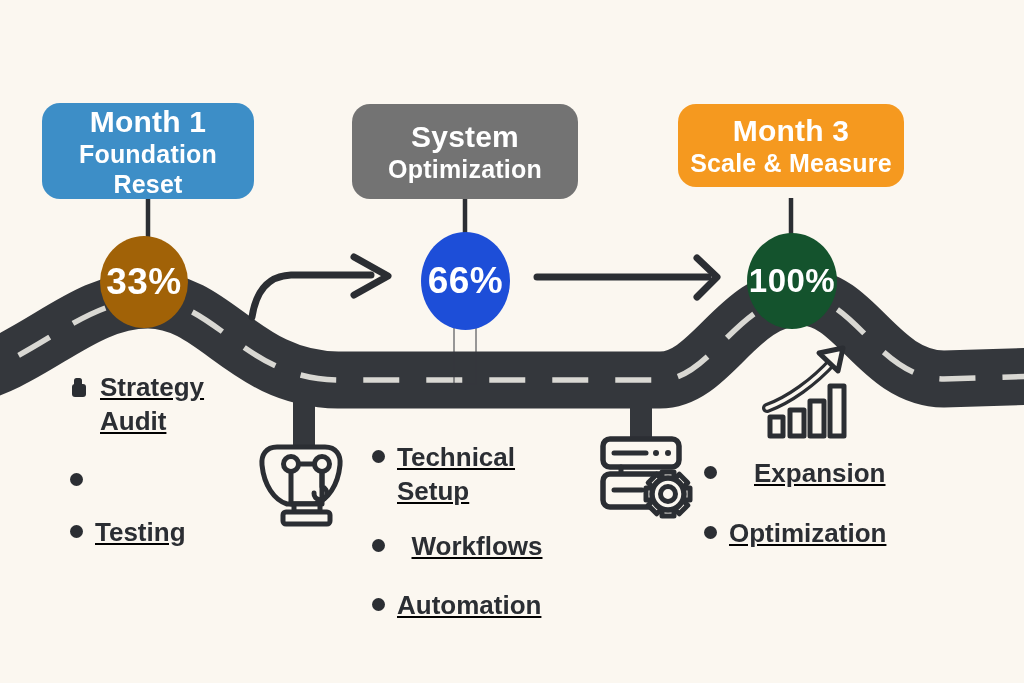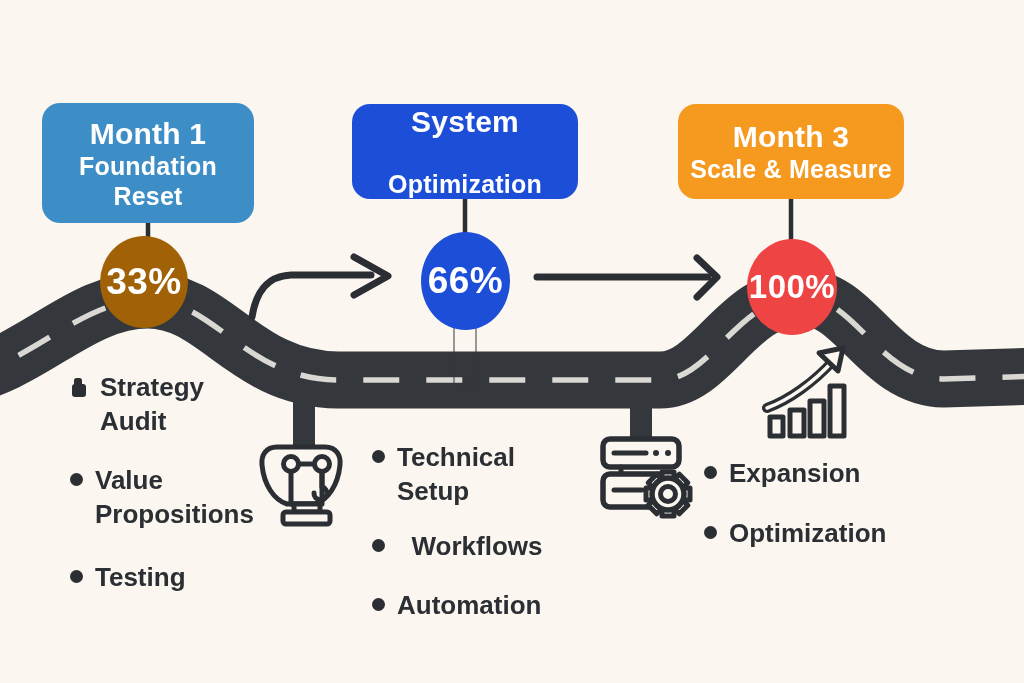--- a/index.html
+++ b/index.html
@@ -19,21 +19,21 @@
   .hbox .l1{font-size:30px;font-weight:700;line-height:35px;letter-spacing:.2px;}
   .hbox .l2{font-size:25px;font-weight:700;line-height:30px;letter-spacing:.2px;}
   
   .pcircle{
     position:absolute;border-radius:50%;color:#fff;
     display:flex;align-items:center;justify-content:center;
     font-weight:700;font-size:37px;letter-spacing:.5px;
   }
   .pcircle.small{font-size:33px;}
   
-  .list{position:absolute;}
+  .list{position:absolute;text-decoration:underline;}
   .item{display:flex;gap:12px;align-items:flex-start;}
   .dot{width:13px;height:13px;border-radius:50%;background:var(--ink,#2b2e33);margin-top:10px;flex:none;}
   .marker-icon{flex:none;margin-top:7px;}
   .itxt{font-size:26px;font-weight:600;line-height:34px;color:var(--ink,#2b2e33);}
   
   .road-stroke{stroke:var(--road,#34373c);fill:none;}
   .dash-stroke{stroke:var(--road-dash,#d9d8d3);fill:none;}
   .ink-stroke{stroke:var(--ink,#2b2e33);fill:none;}
   .ink-fill{fill:var(--ink,#2b2e33);}
   .bg-fill{fill:var(--background,#fbf7f0);}
@@ -61,54 +61,53 @@
       <path d="M252 317 C 256 292, 267 276, 291 275 L 371 275"></path>
       <path d="M354 257 L 388 276 L 354 295"></path>
     </g>
 
     <g class="ink-stroke" stroke-width="7" stroke-linecap="round" stroke-linejoin="round">
       <path d="M537 277 L 708 277"></path>
       <path d="M697 258 L 717 277 L 697 297"></path>
     </g>
   </svg>
 
-  <div class="hbox" style="left: 42px; top: 103px; width: 212px; height: 120px; background: rgb(61, 142, 199);">
+  <div class="hbox" style="left: 42px; top: 103px; width: 212px; height: 96px; background: rgb(61, 142, 199);">
     <div class="l1">Month 1</div>
     <div class="l2">Foundation Reset</div>
   </div>
-  <div class="hbox" style="left: 352px; top: 104px; width: 226px; height: 95px; background: #1d4ed8; justify-content: space-between;">
+  <div class="hbox" style="left: 352px; top: 104px; width: 226px; height: 95px; background: #737373;">
     <div class="l1">System</div>
     <div class="l2">Optimization</div>
   </div>
-  <div class="hbox" style="left: 678px; top: 104px; width: 226px; height: 95px; background: rgb(245, 153, 31);">
+  <div class="hbox" style="left: 678px; top: 104px; width: 226px; height: 83px; background: rgb(245, 153, 31);">
     <div class="l1">Month 3</div>
     <div class="l2">Scale &amp; Measure</div>
   </div>
 
   <div class="pcircle" style="left: 100px; top: 236px; width: 88px; height: 92px; background: #a16207;">
     <span>33%</span>
   </div>
   <div class="pcircle" style="left: 421px; top: 232px; width: 89px; height: 98px; background: #1d4ed8;">
     <span>66%</span>
   </div>
-  <div class="pcircle small" style="left: 747px; top: 239px; width: 90px; height: 96px; background: #ef4444;">
+  <div class="pcircle small" style="left: 747px; top: 233px; width: 90px; height: 96px; background: #14532d;">
     <span>100%</span>
   </div>
 
   <div class="list" style="left:70px;top:370px;width:200px;">
     <div class="item" style="margin-bottom:25px;">
       <svg class="marker-icon" width="18" height="22" viewBox="0 0 18 22">
         <rect class="ink-fill" x="4" y="1" width="8" height="9" rx="2.5"></rect>
         <rect class="ink-fill" x="2" y="7" width="14" height="13" rx="3"></rect>
       </svg>
       <div class="itxt" style="width:150px;">Strategy Audit</div>
     </div>
     <div class="item" style="margin-bottom:29px;">
       <span class="dot"></span>
-      <div class="itxt" style="width:165px;">Value Propositions</div>
     </div>
     <div class="item">
       <span class="dot"></span>
       <div class="itxt" style="width:165px;">Testing</div>
     </div>
   </div>
 
   <div class="list" style="left:372px;top:440px;width:190px;">
     <div class="item" style="margin-bottom:21px;">
       <span class="dot"></span>
@@ -120,21 +119,21 @@
     </div>
     <div class="item">
       <span class="dot"></span>
       <div class="itxt" style="width:170px;">Automation</div>
     </div>
   </div>
 
   <div class="list" style="left:704px;top:456px;width:220px;">
     <div class="item" style="margin-bottom:26px;">
       <span class="dot"></span>
-      <div class="itxt" style="width:200px;">Expansion</div>
+      <div class="itxt" style="width:200px;margin-left:25px;">Expansion</div>
     </div>
     <div class="item">
       <span class="dot"></span>
       <div class="itxt" style="width:200px;">Optimization</div>
     </div>
   </div>
 
   <svg class="layer" style="left:256px;top:437px;" width="92" height="92" viewBox="0 0 92 92">
     <g class="ink-stroke" stroke-width="5" stroke-linecap="round" stroke-linejoin="round">
       <path class="bg-fill" d="M21 10 C 10 10, 5 18, 6 28 C 8 48, 18 63, 31 67 L 59 67 C 72 63, 82 48, 84 28 C 85 18, 80 10, 69 10 Z"></path>

